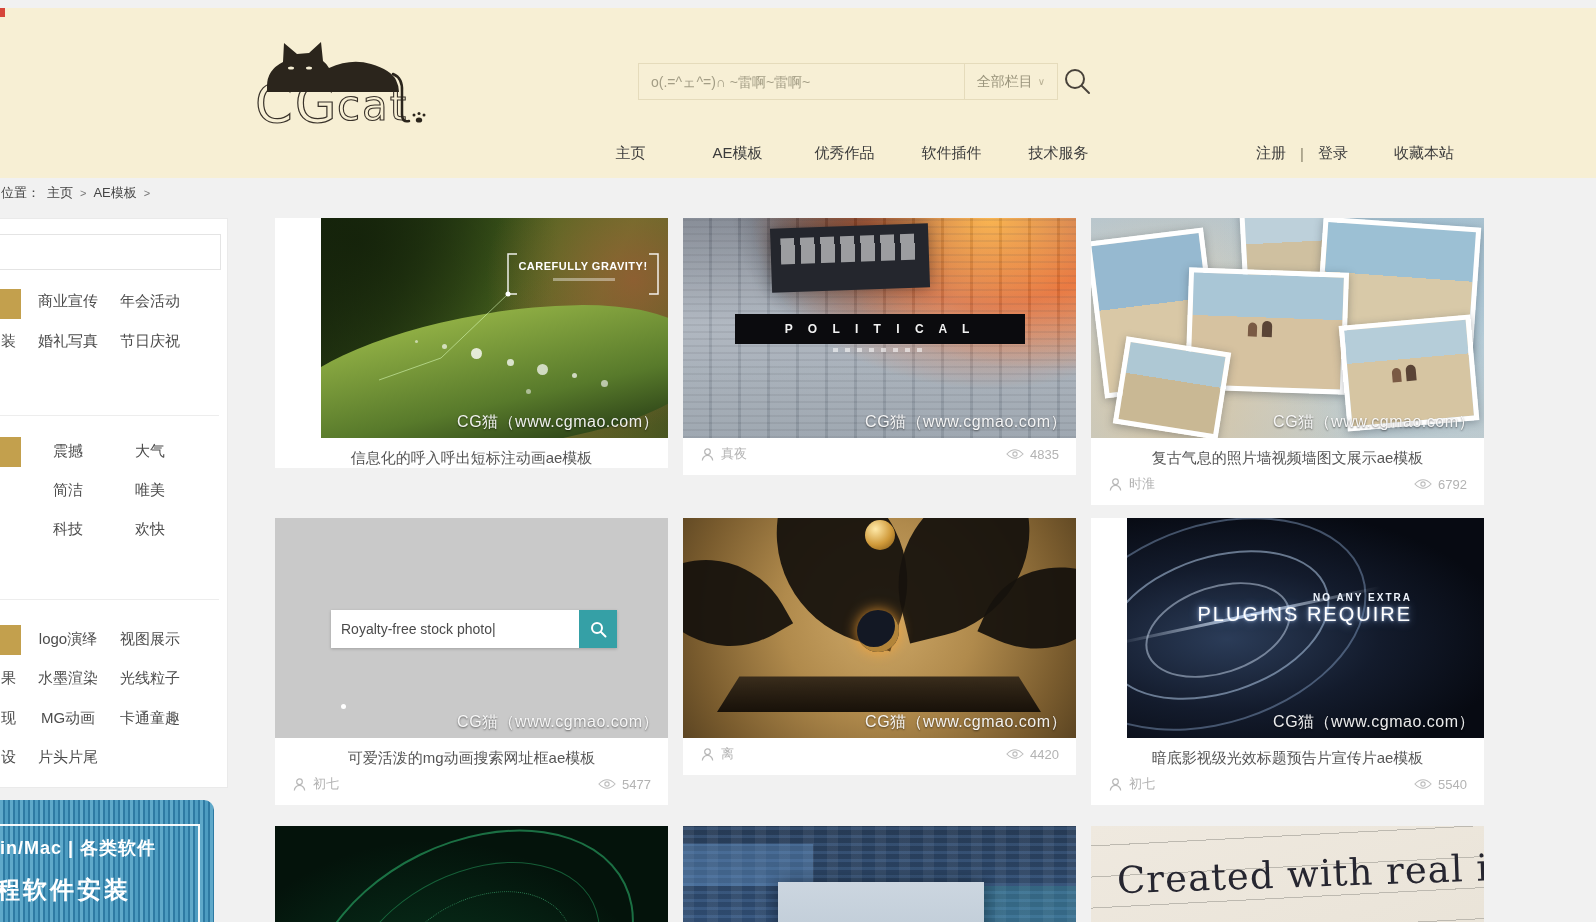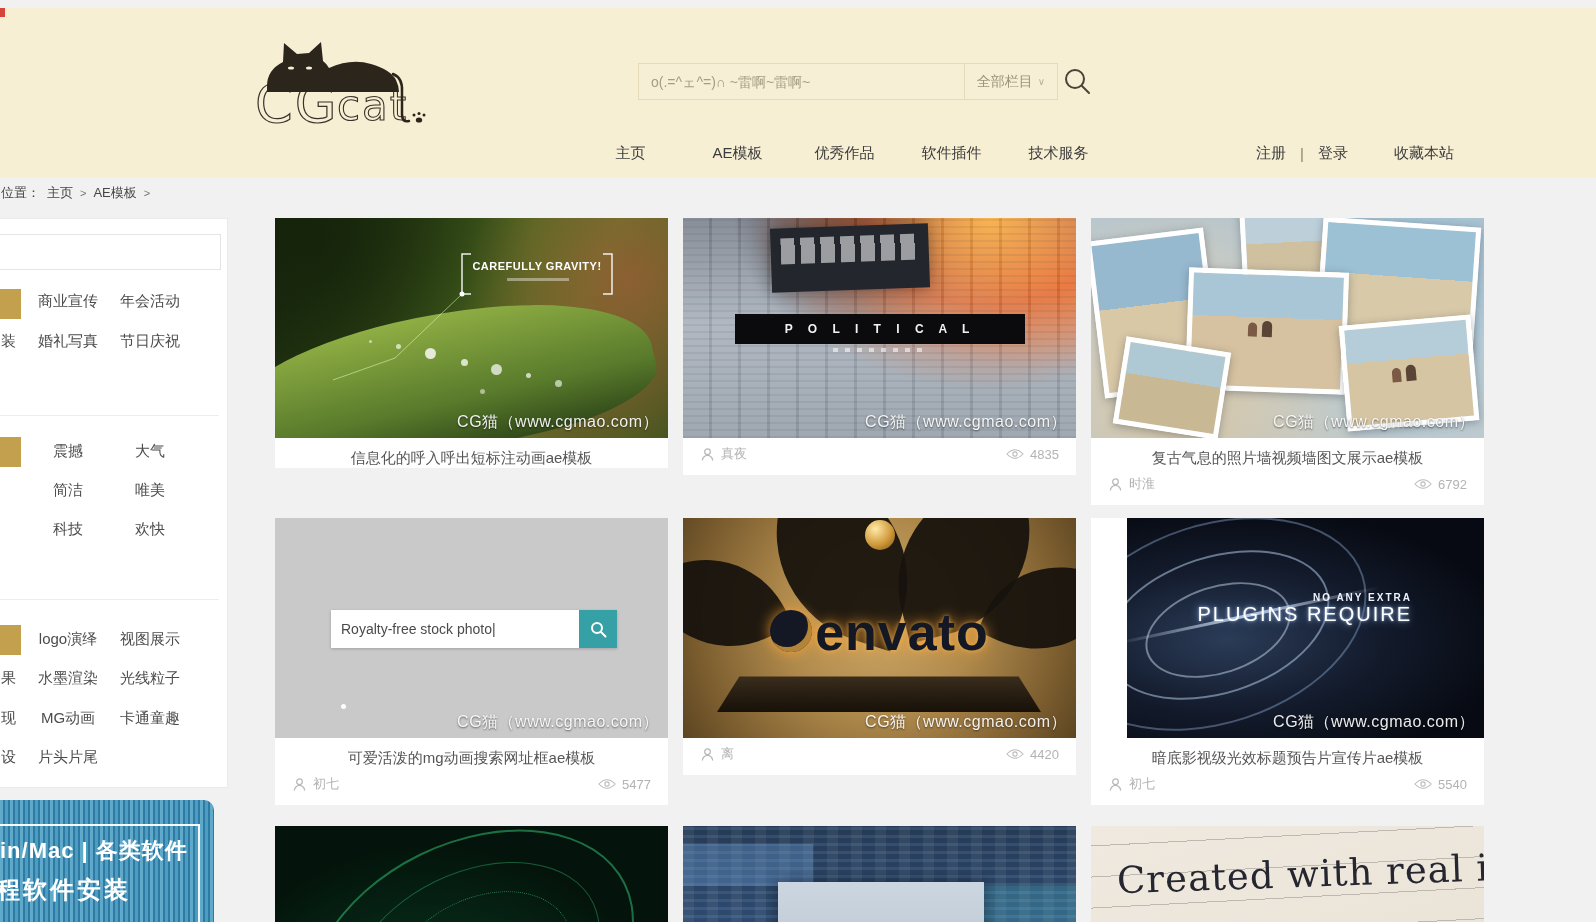--- a/index.html
+++ b/index.html
@@ -40,40 +40,40 @@
   .sdiv{position:absolute;left:8px;width:272px;border-top:1px solid #ededed;}
   .srow{position:absolute;left:6px;width:246px;display:flex;font-size:15px;color:#4c4c4c;height:20px;line-height:20px;}
   .srow span{width:82px;text-align:center;cursor:pointer;box-sizing:border-box;}
   .srow span:first-child{text-align:right;padding-right:11px;}
 
   
   .banner{position:absolute;left:-40px;top:800px;width:254px;height:140px;border-radius:10px;cursor:pointer;
           background:repeating-linear-gradient(90deg,#5fa9ca 0 3px,#2e7aa3 3px 5px,#4d9cc1 5px 8px,#2e7aa3 8px 10px);
           overflow:hidden;}
   .banner .frame{position:absolute;left:-10px;top:24px;right:14px;bottom:-10px;border:2px solid rgba(255,255,255,.95);}
-  .banner .l1{position:absolute;left:40px;top:36px;font-size:22px;font-weight:bold;color:#fff;letter-spacing:1px;}
+  .banner .l1{position:absolute;left:40px;top:36px;font-size:18px;font-weight:bold;color:#fff;letter-spacing:1px;}
   .banner .l2{position:absolute;left:36px;top:74px;font-size:24px;font-weight:bold;color:#fff;letter-spacing:3px;}
 
   
   .card{position:absolute;width:393px;background:#fff;}
   .cimg{position:relative;height:220px;overflow:hidden;cursor:pointer;background:#888;}
   .ctitle{margin-top:9px;height:21px;line-height:21px;text-align:center;font-size:15px;color:#555;
           cursor:pointer;overflow:hidden;white-space:nowrap;}
   .cmeta{display:flex;justify-content:space-between;align-items:center;padding:7px 17px 12px;
          font-size:13px;color:#b3b3b3;}
   .mg{display:flex;align-items:center;gap:6px;}
   .wm{position:absolute;right:9px;bottom:5px;font-size:16px;color:rgba(255,255,255,.92);
       text-shadow:0 1px 2px rgba(0,0,0,.55);letter-spacing:.5px;}
 
   
   .img1{background:
     radial-gradient(circle at 90% 28%, rgba(150,92,52,.85), transparent 42%),
     radial-gradient(circle at 72% 80%, rgba(118,70,40,.5), transparent 40%),
     radial-gradient(circle at 10% 10%, rgba(20,34,10,.9), transparent 55%),
-    linear-gradient(115deg,#18250e 0%,#2c4215 25%,#4c6a20 52%,#5d7a28 70%,#44551f 100%);}
+    linear-gradient(115deg,#18250e 0%,#2c4215 25%,#4c6a20 52%,#5d7a28 70%,#44551f 100%); margin-left: 46px;}
   .leaf1{position:absolute;left:-50px;top:96px;width:430px;height:140px;transform:rotate(-13deg);
          border-radius:45% 60% 30% 50%;
          background:linear-gradient(180deg,#8fae44,#587a2b 65%,#324a1a);}
   .drops1{position:absolute;left:150px;top:130px;width:11px;height:11px;border-radius:50%;
           background:rgba(255,255,255,.8);
           box-shadow:34px 9px 0 -2px rgba(255,255,255,.75), 66px 16px 0 0 rgba(255,255,255,.7),
                      98px 22px 0 -3px rgba(255,255,255,.7), 128px 30px 0 -2px rgba(255,255,255,.6),
                      -32px -7px 0 -3px rgba(255,255,255,.65), -60px -12px 0 -4px rgba(255,255,255,.55),
                      52px 38px 0 -3px rgba(255,255,255,.5);}
   .hud1{position:absolute;left:0;top:0;}
@@ -419,21 +419,21 @@
 
 <div class="card" style="left:683px;top:518px">
   <div class="cimg img5">
     <div class="orn o51"></div>
     <div class="orn o52"></div>
     <div class="orn o53"></div>
     <div class="orn o54"></div>
     <div class="plat5"></div>
     <div class="ball5"></div>
     <div class="env">
-      <span class="envc"></span><span>envato</span>
+      <span class="envc"></span>
     </div>
     <div class="wm">CG猫（www.cgmao.com）</div>
   </div>
   <div class="cmeta">
     <span class="mg">
         <svg width="15" height="15" viewBox="0 0 16 16">
           <circle cx="8" cy="5" r="3" fill="none" stroke="#b8b8b8" stroke-width="1.3"></circle>
           <path d="M2.5 14.5 a5.5 5.5 0 0 1 11 0" fill="none" stroke="#b8b8b8" stroke-width="1.3"></path>
         </svg>
         <span>离</span>

